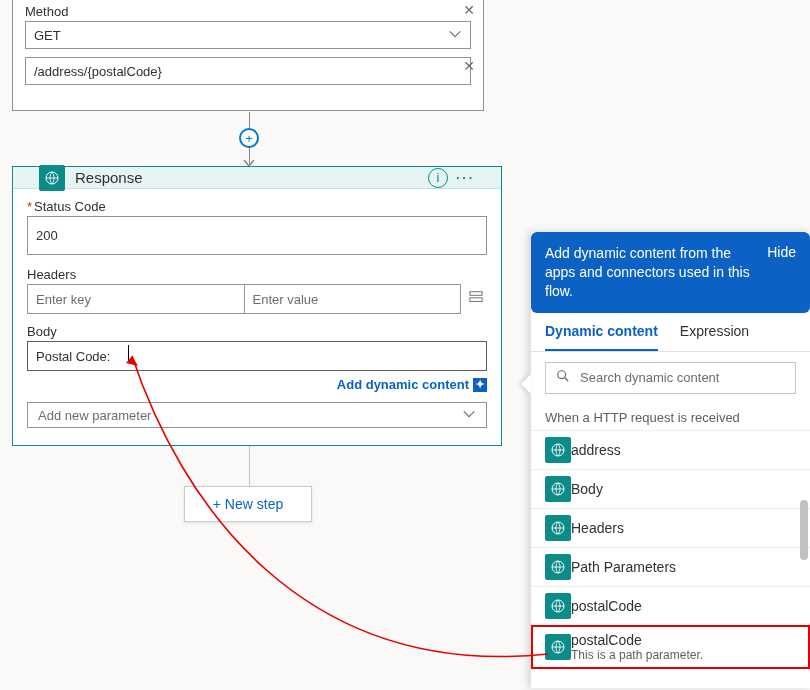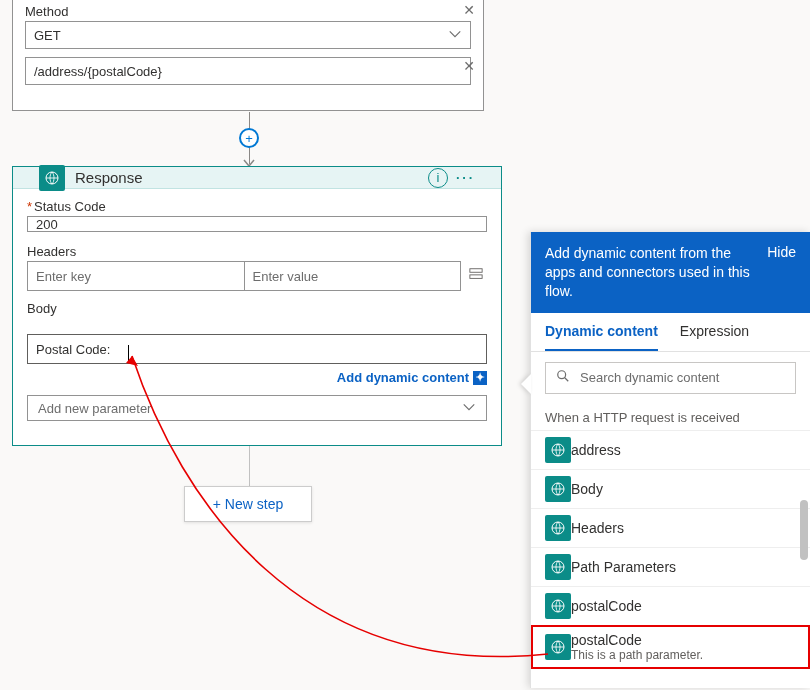--- a/index.html
+++ b/index.html
@@ -23,39 +23,39 @@
   .arrowhead svg { display:block; }
 
   .card-response { position: absolute; left: 12px; top: 166px; width: 490px; height: 280px; border: 1px solid #0b8c88; background:#fff; }
   .card-header { height: 22px; background: #e6f4f4; display: flex; align-items: center; padding: 0 26px; border-bottom: 1px solid #c1e3e2;}
   .card-header .icon { width: 26px; height:26px; background:#0b8c88; border-radius:2px; color:#fff; display:flex; align-items:center; justify-content:center; margin-right:10px; font-size:14px;}
   .card-header .title { font-size: 15px; color:#323130; flex:1; }
   .card-header .info { width:20px;height:20px;border:1.5px solid #0b8c88;border-radius:50%;color:#0b8c88;display:flex;align-items:center;justify-content:center;font-size:13px;margin-right:8px;}
   .card-header .more { color:#0b8c88; letter-spacing:2px; font-weight:bold; }
 
   .body-pad { padding: 8px 14px 0 14px; }
-  .sc-input { border:1px solid #929292; height:16px; display:flex; align-items:center; padding:0 8px; margin-bottom:10px;}
+  .sc-input { border:1px solid #929292; height:39px; display:flex; align-items:center; padding:0 8px; margin-bottom:10px;}
   .body-input { border:1px solid #605e5c; height:30px; display:flex; align-items:center; padding:0 8px; }
   .headers-row { display:flex; align-items:center; }
   .headers-box { border:1px solid #929292; height:30px; flex:1; display:flex; margin-right:8px; }
   .headers-box .cell { flex:1; display:flex; align-items:center; padding:0 8px; color:#6d6d6d; }
   .headers-box .cell:first-child { border-right:1px solid #929292; }
   .col-switch { width:18px; height:18px; color:#605e5c; }
   .dyn-link { text-align:right; color:#0b62c4; font-size:13px; padding:6px 0 10px 0; display:flex; justify-content:flex-end; align-items:center; gap:4px;font-weight:bold;}
   .dyn-link .sq { width:14px; height:14px; background:#0b62c4; color:#fff; font-size:11px; display:flex;align-items:center;justify-content:center;}
   .add-param { border:1px solid #929292; height:26px; display:flex; align-items:center; justify-content:space-between; padding:0 10px; color:#6d6d6d;}
 
   .newstep { position:absolute; left:184px; top:486px; width:128px; height:36px; border:1px solid #ccc; background:#fff; color:#0b62c4; display:flex; align-items:center; justify-content:center; font-size:14px; box-shadow: 0 1px 3px rgba(0,0,0,0.1);}
 
   .line2 { position:absolute; left:248.5px; top:446px; height:40px; width:1px; background:#c1c1c1;}
 
   
   .panel { position: absolute; right: 0; top: 232px; width: 280px; height: 456px; background:#fff; box-shadow: -2px 0 8px rgba(0,0,0,0.15); border-left:1px solid #e1e1e1;}
   .panel-arrow { position:absolute; left:-10px; top:142px; width:0;height:0; border-top:10px solid transparent; border-bottom:10px solid transparent; border-right:10px solid #fff; filter: drop-shadow(-2px 0 2px rgba(0,0,0,0.15));}
-  .banner { background:#0b62c4; color:#fff; padding:12px 14px; display:flex; align-items:flex-start; gap:10px;}
+  .banner { background:#0b62c4; color:#fff; padding:12px 14px; display:flex; align-items:flex-start; gap:10px;border-radius:6px;}
   .banner .msg { flex:1; font-size:14px; line-height:1.35;}
   .banner .hide { font-size:14px;}
   .tabs { display:flex; border-bottom:1px solid #e1e1e1; padding:0 14px;}
   .tab { padding:10px 0; margin-right:22px; font-size:14px; color:#323130;}
   .tab.active { font-weight:600; border-bottom:2px solid #0b62c4; color:#0b62c4;}
   .search-wrap { padding:10px 14px; }
   .search { border:1px solid #c8c6c4; height:32px; display:flex; align-items:center; padding:0 10px; gap:10px; color:#6d6d6d; }
   .list-wrap { height: 302px; overflow:hidden; position:relative;}
   .scroll-fake { position:absolute; right:2px; top:96px; width:8px; height:60px; background:#c1c1c1; border-radius:4px;}
   .group-label { padding:6px 14px; color:#605e5c; font-size:13px;}
@@ -130,21 +130,21 @@
         </div>
         <div class="col-switch">
           <svg viewBox="0 0 16 16" class="tinyicon">
               <rect x="1" y="2" width="14" height="4" fill="none" stroke="currentColor"></rect>
               <rect x="1" y="9" width="14" height="4" fill="none" stroke="currentColor"></rect>
             </svg>
         </div>
       </div>
 
       <div class="field-label" style="padding:10px 0 2px 0;">Body</div>
-      <div class="body-input" style="position:relative;margin-top:16px;">
+      <div class="body-input" style="position:relative;">
         <span>Postal Code:</span>
       </div>
       <div class="dyn-link">
         <span>Add dynamic content</span>
         <span class="sq">✦</span>
       </div>
       <div class="add-param">
         <span>Add new parameter</span>
         <span>
           <svg viewBox="0 0 16 16" width="14" height="14">

